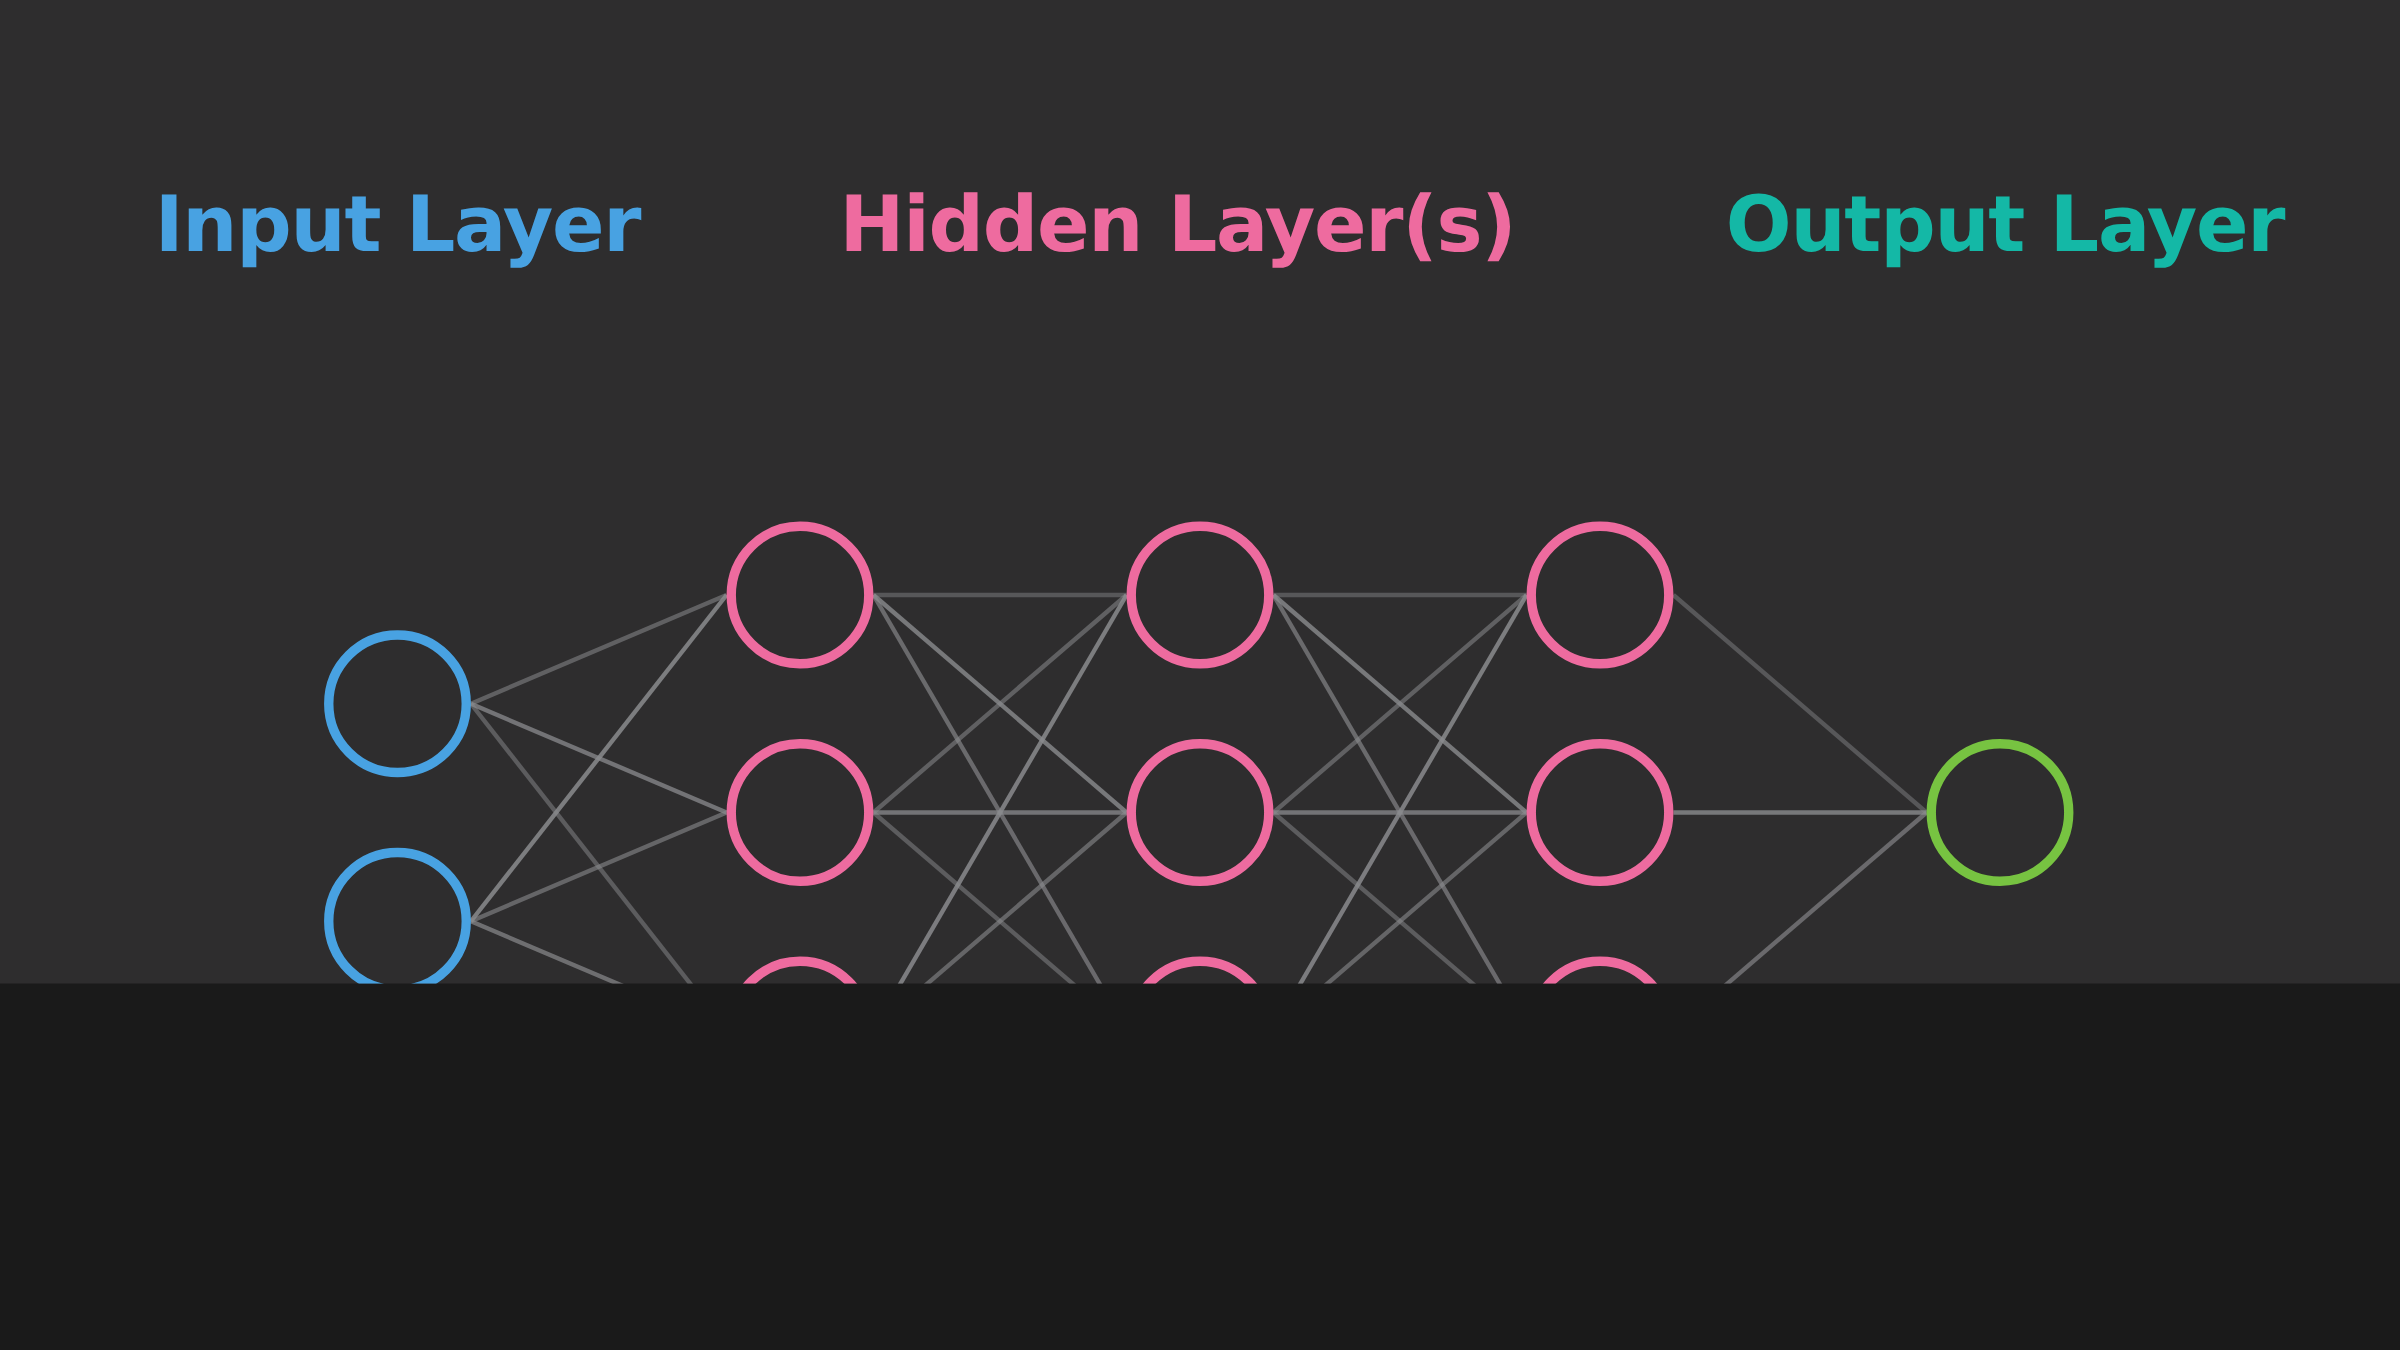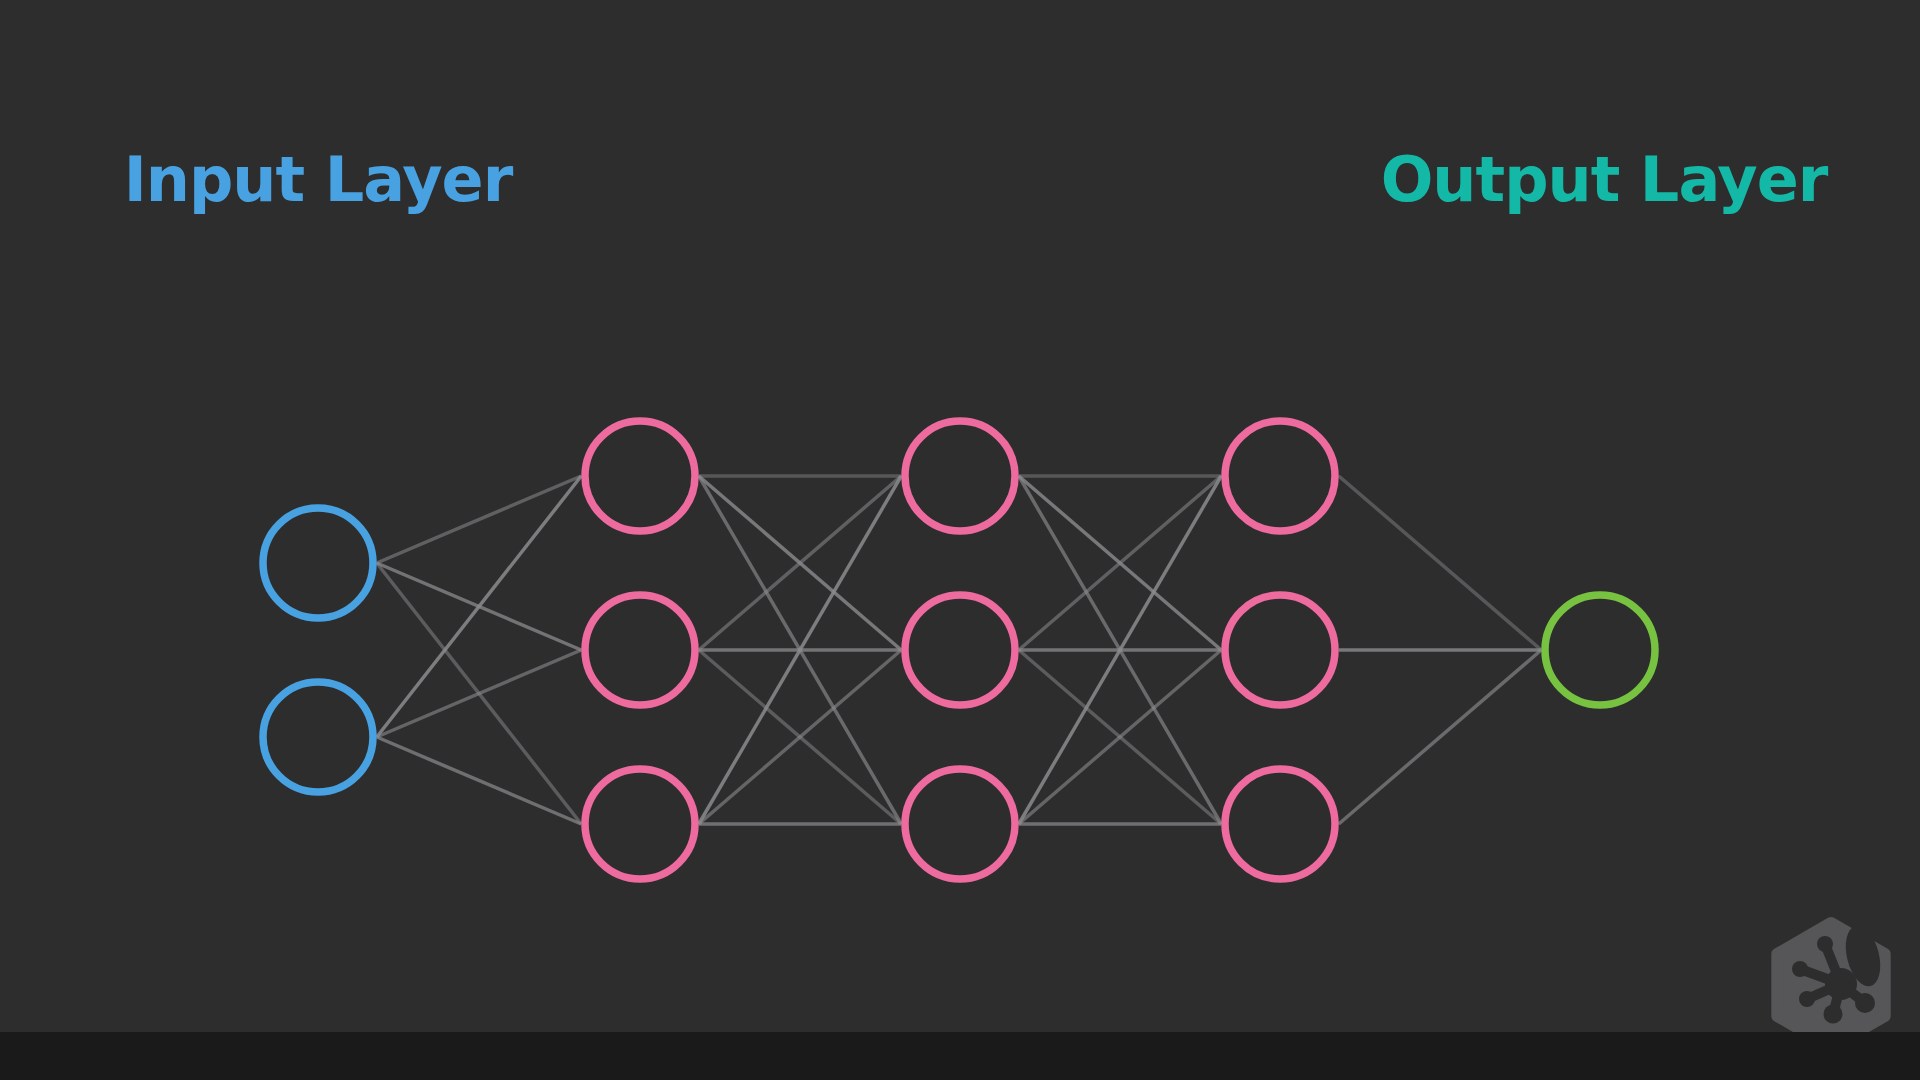--- a/index.html
+++ b/index.html
@@ -3,21 +3,21 @@
 <meta charset="utf-8">
 <style>
   html, body {
     margin: 0;
     padding: 0;
     background: #1a1a1a;
   }
   .stage {
     position: relative;
     width: 1920px;
-    height: 1032px;
+    height: 787px;
     overflow: hidden;
     font-family: "DejaVu Sans", "Liberation Sans", sans-serif;
   }
   .layer-heading {
     position: absolute;
     top: 145px;
     transform: translateX(-50%);
     font-size: 62px;
     line-height: 70px;
     font-weight: bold;
@@ -33,20 +33,21 @@
     height: 1080px;
   }
 </style>
 </head>
 <body>
 
 <div class="stage" style="background: rgb(46, 45, 46);">
 
   <h1 class="layer-heading" style="color: rgb(72, 162, 226); left: 318px;">Input Layer</h1>
 
+  <h1 class="layer-heading" style="color: rgb(238, 107, 159); left: 942px;">Hidden Layer(s)</h1>
 
   <h1 class="layer-heading" style="color: #14b8a6; left: 1604px;">Output Layer</h1>
 
   <svg id="net" class="net-svg" viewBox="0 0 1920 1080">
     <g id="edges">
         <line x1="376.75" y1="563" x2="581.25" y2="476" stroke="#8a8b8e" stroke-width="3.5" opacity="0.55"></line>
         <line x1="376.75" y1="563" x2="581.25" y2="650" stroke="#8a8b8e" stroke-width="3.5" opacity="0.75"></line>
         <line x1="376.75" y1="563" x2="581.25" y2="824" stroke="#8a8b8e" stroke-width="3.5" opacity="0.5"></line>
         <line x1="376.75" y1="737" x2="581.25" y2="476" stroke="#8a8b8e" stroke-width="3.5" opacity="0.85"></line>
         <line x1="376.75" y1="737" x2="581.25" y2="650" stroke="#8a8b8e" stroke-width="3.5" opacity="0.6"></line>

